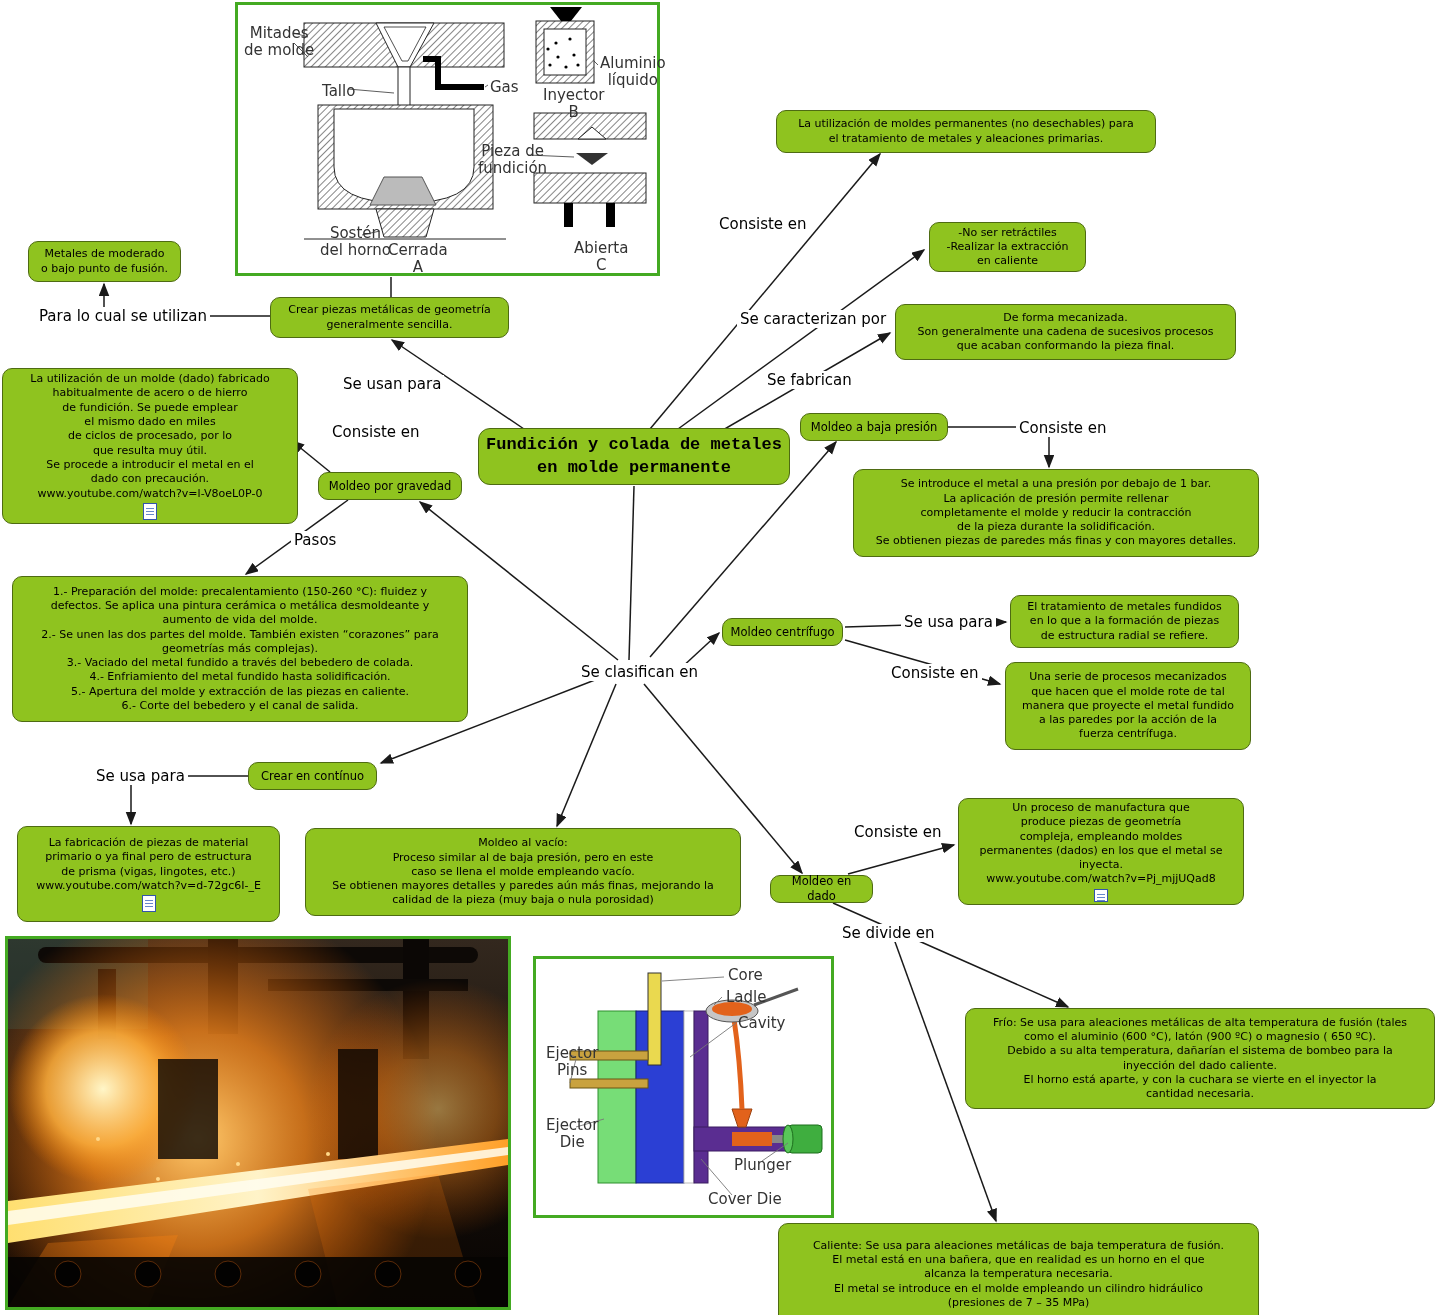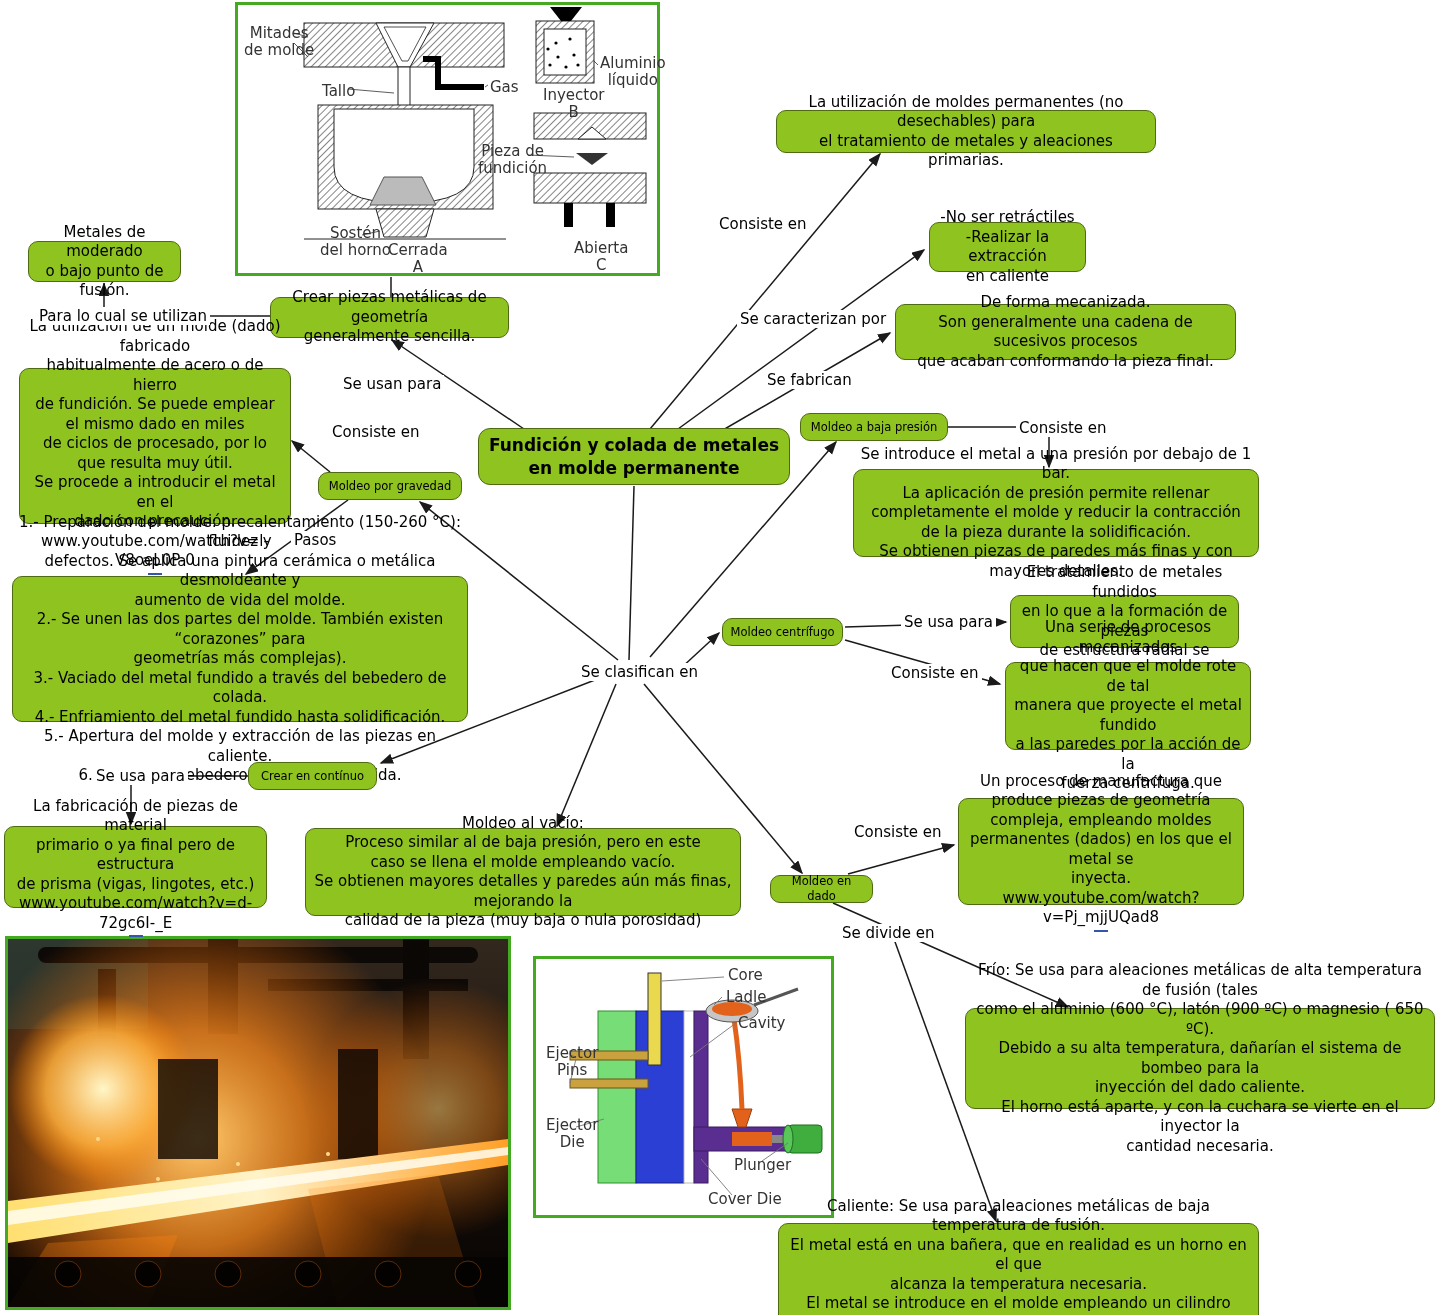--- a/index.html
+++ b/index.html
@@ -2,21 +2,21 @@
 <html style="--node-bg: #8fc31f; --node-border: #4e6b12; --image-border: #44aa22; --line-color: #1a1a1a;"><head>
 <meta charset="utf-8">
 <style>
   html,body{margin:0;padding:0;background:#fff;}
   .canvas{position:relative;width:1440px;height:1315px;background:#fff;
           font-family:"DejaVu Sans", sans-serif;color:#000;overflow:hidden;}
   .edges{position:absolute;left:0;top:0;z-index:1;}
   .node{position:absolute;z-index:3;background:var(--node-bg,#8fc31f);
         border:1px solid var(--node-border,#4e6b12);border-radius:10px;
         display:flex;flex-direction:column;align-items:center;justify-content:center;
-        text-align:center;font-size:15px;line-height:1.3;padding:2px 5px;box-sizing:border-box;}
+        text-align:center;font-size:11px;line-height:1.3;padding:2px 5px;box-sizing:border-box;}
   .node.small{font-size:11.5px;}
   .node .txt{white-space:pre-line;}
   .title-node{font-weight:bold;font-size:17px;line-height:1.3;border-radius:12px;}
   .link-label{position:absolute;z-index:4;background:#fff;font-size:15px;
               padding:0 3px;white-space:nowrap;}
   .image-box{position:absolute;z-index:2;background:#fff;
              border:3px solid var(--image-border,#44aa22);box-sizing:border-box;}
   .image-box svg{display:block;}
   .diagram-label{position:absolute;font-size:15px;color:#333;line-height:1.15;
                  white-space:pre-line;text-align:center;z-index:5;}
@@ -223,21 +223,21 @@
     <div class="diagram-label" style="left:190px;top:30px;">Ladle</div>
     <div class="diagram-label" style="left:202px;top:56px;">Cavity</div>
     <div class="diagram-label" style="left:10px;top:86px;">Ejector
 Pins</div>
     <div class="diagram-label" style="left:10px;top:158px;">Ejector
 Die</div>
     <div class="diagram-label" style="left:198px;top:198px;">Plunger</div>
     <div class="diagram-label" style="left:172px;top:232px;">Cover Die</div>
   </div>
 
-  <div class="node title-node" style="left:478px;top:428px;width:312px;height:57px;">
+  <div class="node title-node" style="left:478px;top:428px;width:312px;height:57px;font-family:Liberation Mono, monospace;">
     <span class="txt">Fundición y colada de metales
 en molde permanente</span>
   </div>
 
   <div class="node" style="left:776px;top:110px;width:380px;height:43px;">
     <span class="txt">La utilización de moldes permanentes (no desechables) para
 el tratamiento de metales y aleaciones primarias.</span>
   </div>
 
   <div class="node" style="left:929px;top:222px;width:157px;height:50px;">
@@ -267,21 +267,21 @@
   <div class="node" style="left:28px;top:241px;width:153px;height:41px;">
     <span class="txt">Metales de moderado
 o bajo punto de fusión.</span>
   </div>
 
   <div class="node" style="left:270px;top:297px;width:239px;height:41px;">
     <span class="txt">Crear piezas metálicas de geometría
 generalmente sencilla.</span>
   </div>
 
-  <div class="node" style="left:19px;top:368px;width:272px;height:156px;">
+  <div class="node" style="left:2px;top:368px;width:296px;height:156px;">
     <span class="txt">La utilización de un molde (dado) fabricado
 habitualmente de acero o de hierro
 de fundición. Se puede emplear
 el mismo dado en miles
 de ciclos de procesado, por lo
 que resulta muy útil.
 Se procede a introducir el metal en el
 dado con precaución.</span>
     <span class="txt">www.youtube.com/watch?v=l-V8oeL0P-0</span>
     <span class="docicon"></span>
@@ -318,21 +318,21 @@
 que hacen que el molde rote de tal
 manera que proyecte el metal fundido
 a las paredes por la acción de la
 fuerza centrífuga.</span>
   </div>
 
   <div class="node small" style="left:248px;top:762px;width:129px;height:28px;">
     <span class="txt">Crear en contínuo</span>
   </div>
 
-  <div class="node" style="left:4px;top:826px;width:263px;height:82px;">
+  <div class="node" style="left:17px;top:826px;width:263px;height:96px;">
     <span class="txt">La fabricación de piezas de material
 primario o ya final pero de estructura
 de prisma (vigas, lingotes, etc.)</span>
     <span class="txt">www.youtube.com/watch?v=d-72gc6I-_E</span>
     <span class="docicon"></span>
   </div>
 
   <div class="node" style="left:305px;top:828px;width:436px;height:88px;">
     <span class="txt">Moldeo al vacío:
 Proceso similar al de baja presión, pero en este

